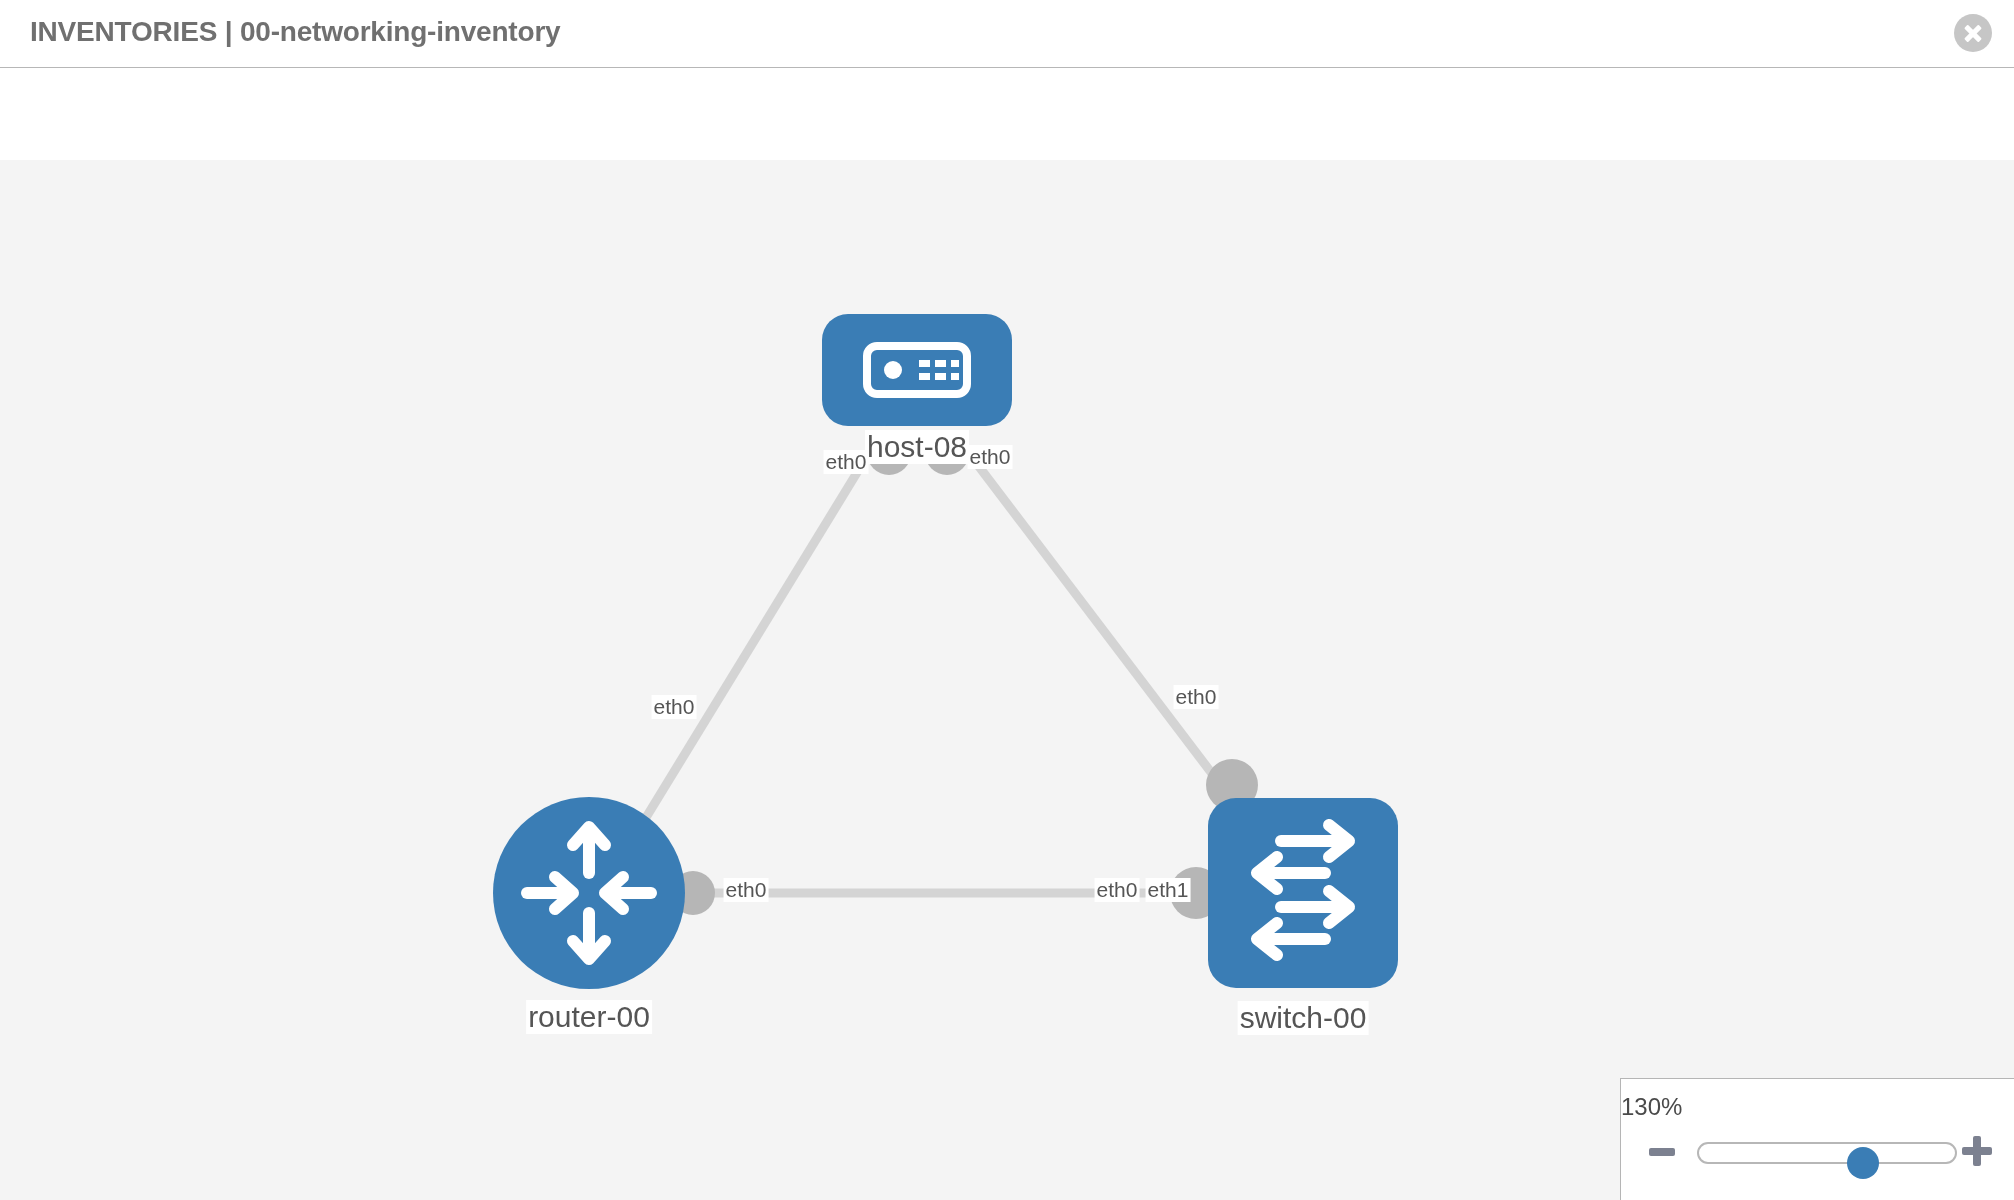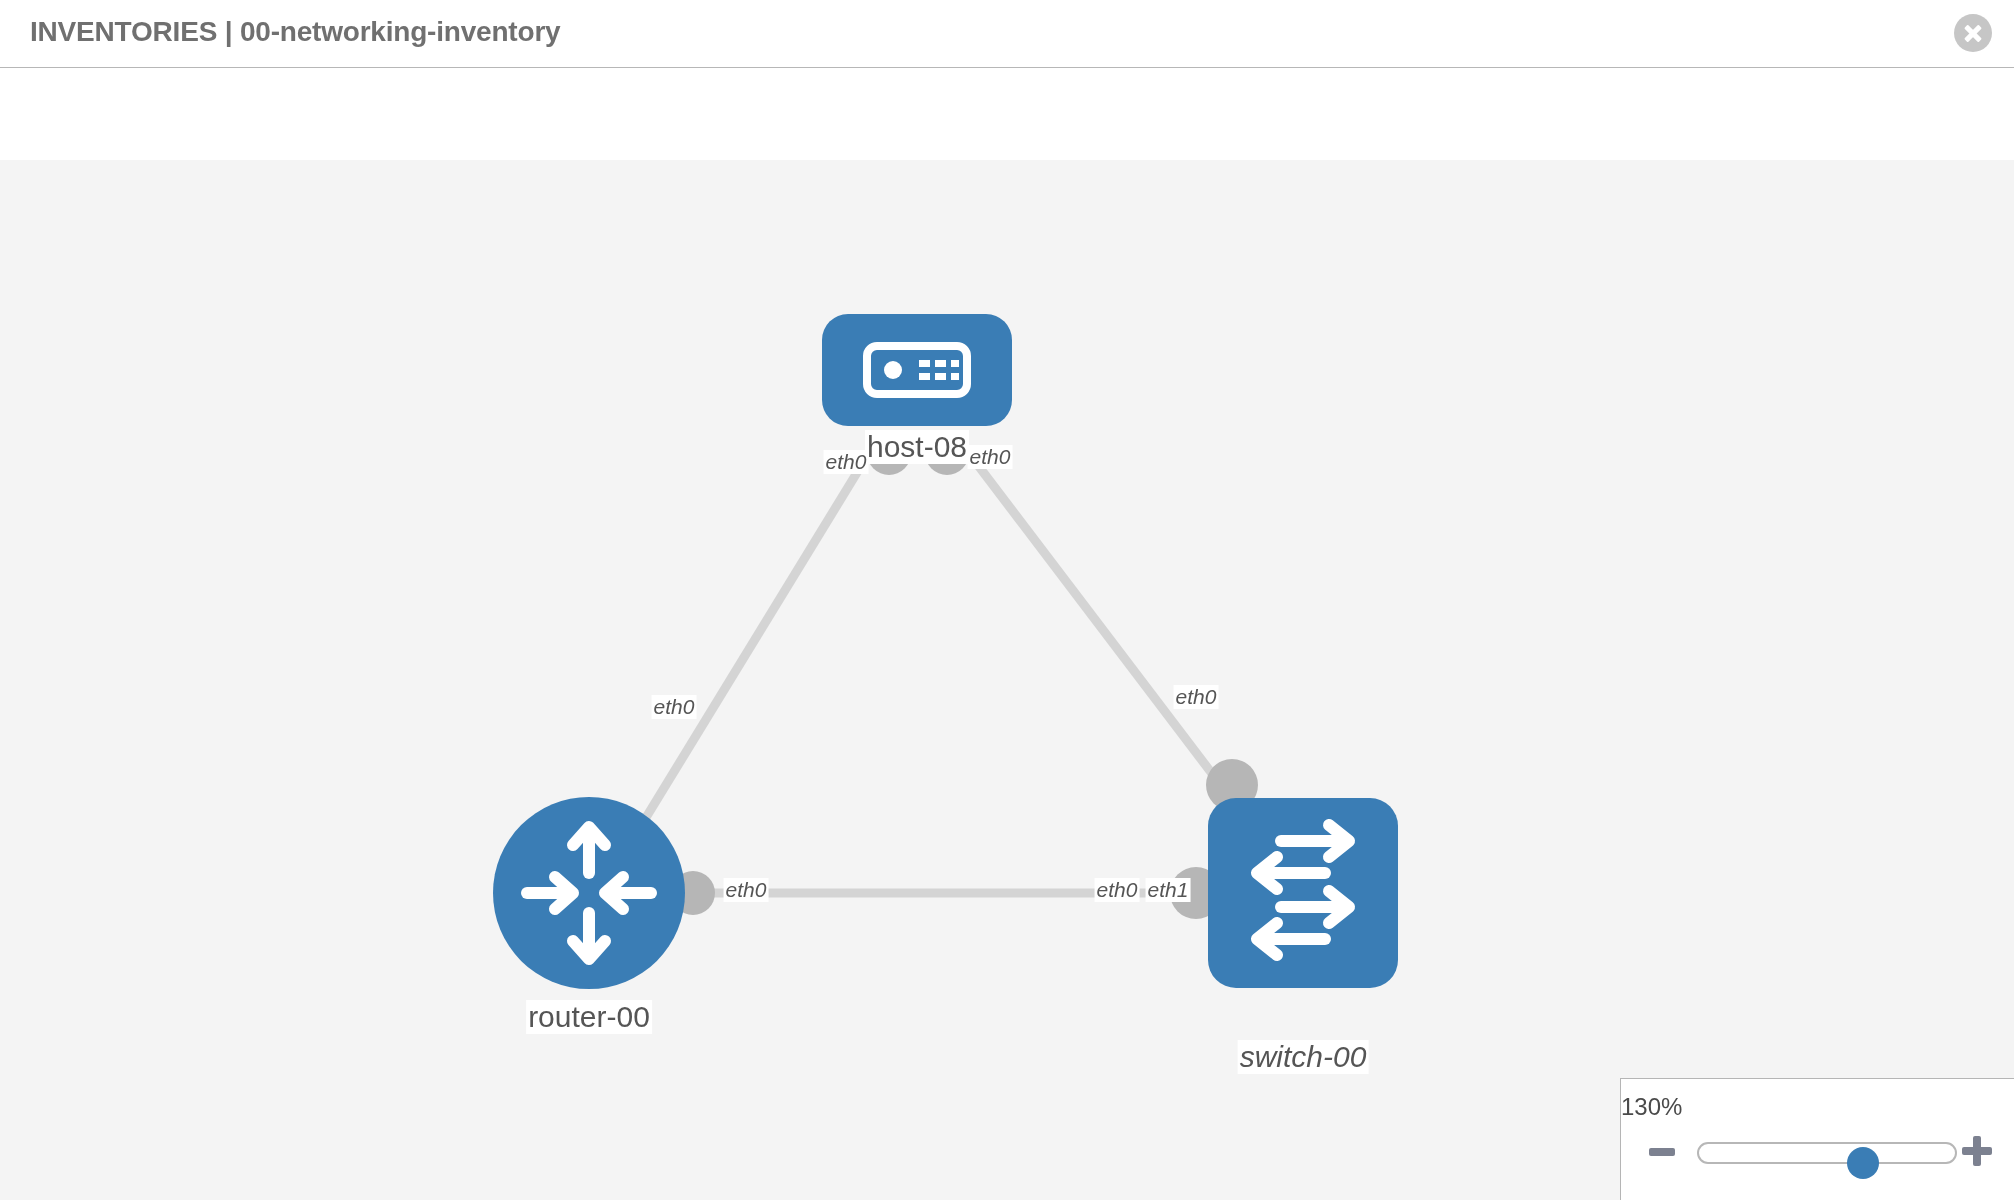--- a/index.html
+++ b/index.html
@@ -162,21 +162,20 @@
     transform: translateX(-50%);
   }
   .edge-label {
     position: absolute;
     font-size: 21px;
     color: #555555;
     background: #ffffff;
     white-space: nowrap;
     padding: 0 2px;
     transform: translateX(-50%);
-    font-style: italic;
   }
 
   
   .zoom-widget {
     position: absolute;
     left: 1620px;
     top: 1078px;
     width: 394px;
     height: 122px;
     background: #ffffff;
@@ -333,21 +332,21 @@
           <line x1="22" y1="46" x2="-42" y2="46"></line>
           <polyline points="-26,30 -46,46 -26,62"></polyline>
         </g>
       </g>
     </svg>
 
     <div class="node-label" style="left:917px; top:270px;">host-08</div>
 
     <div class="node-label" style="left:589px; top:840px;">router-00</div>
 
-    <div class="node-label" style="left:1303px; top:880px;font-style:italic;">switch-00</div>
+    <div class="node-label" style="left:1303px; top:841px;">switch-00</div>
 
     <div class="edge-label" style="left:846px; top:290px;">eth0</div>
 
     <div class="edge-label" style="left:990px; top:285px;">eth0</div>
 
     <div class="edge-label" style="left:674px; top:535px;">eth0</div>
 
     <div class="edge-label" style="left:1196px; top:525px;">eth0</div>
 
     <div class="edge-label" style="left:746px; top:718px;">eth0</div>

